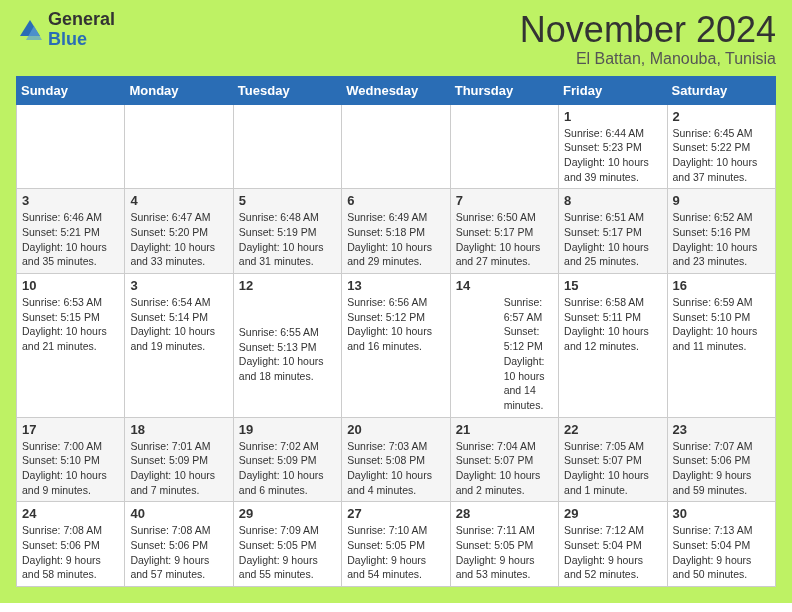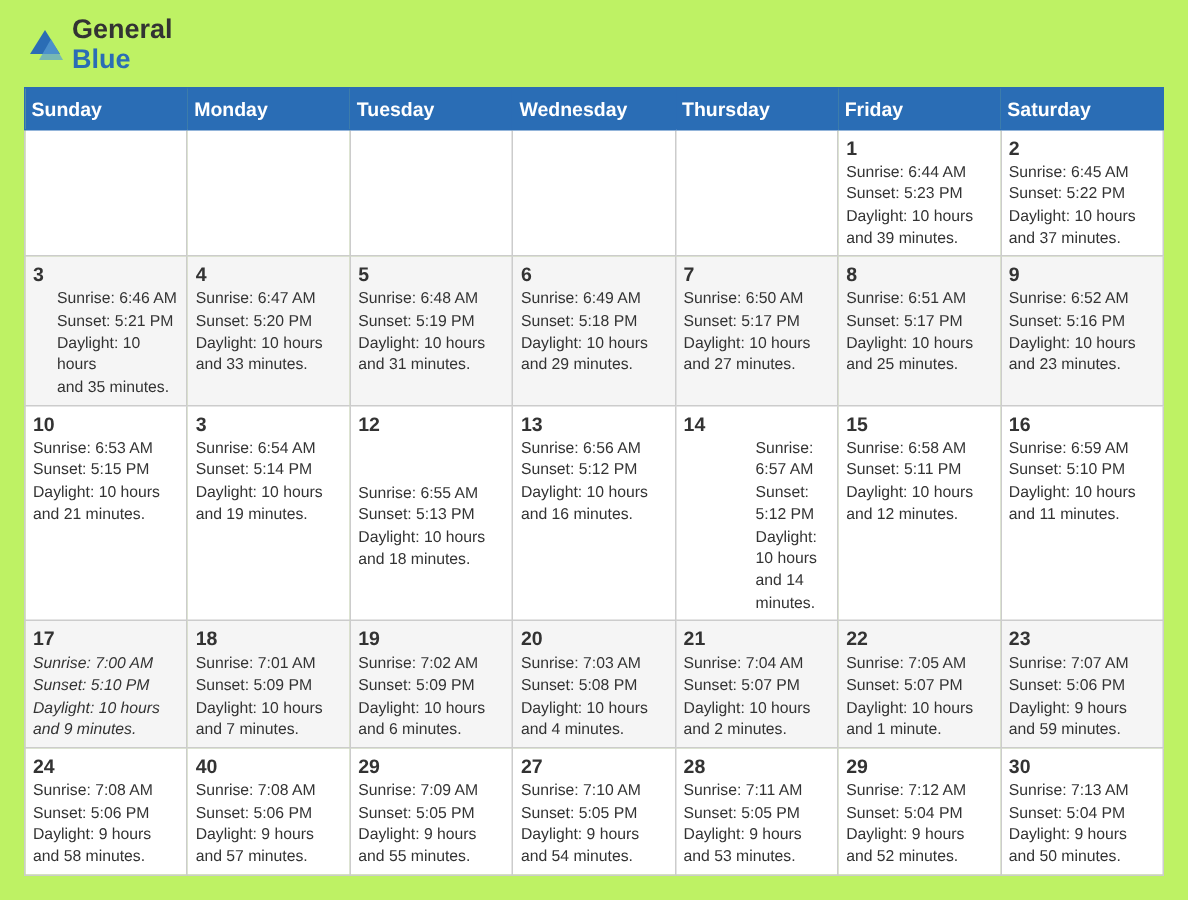--- a/index.html
+++ b/index.html
@@ -107,20 +107,24 @@
     <div class="logo">
       <svg class="logo-icon" viewBox="0 0 28 28">
         <polygon points="14,4 24,20 4,20" fill="#2a6db5"></polygon>
         <polygon points="18,10 26,24 10,24" fill="#5a9fd4" opacity="0.7"></polygon>
       </svg>
       <div class="logo-text">
         <span class="logo-general">General</span>
         <span class="logo-blue">Blue</span>
       </div>
     </div>
+    <div class="title-block">
+      <div class="month-title">November 2024</div>
+      <div class="location">El Battan, Manouba, Tunisia</div>
+    </div>
   </div>
 
   <table>
     <thead>
       <tr>
       <th>Sunday</th>
           <th>Monday</th>
           <th>Tuesday</th>
           <th>Wednesday</th>
           <th>Thursday</th>
@@ -146,21 +150,21 @@
             <div class="day-number">2</div>
             <div class="day-info" style="white-space: pre-line;">Sunrise: 6:45 AM
 Sunset: 5:22 PM
 Daylight: 10 hours
 and 37 minutes.</div>
           </td>
         </tr>
         <tr>
           <td>
             <div class="day-number">3</div>
-            <div class="day-info" style="white-space: pre-line; margin-left: 16px;">Sunrise: 6:46 AM
+            <div class="day-info" style="white-space: pre-line;">Sunrise: 6:46 AM
 Sunset: 5:21 PM
 Daylight: 10 hours
 and 35 minutes.</div>
           </td>
           <td>
             <div class="day-number">4</div>
             <div class="day-info" style="white-space: pre-line;">Sunrise: 6:47 AM
 Sunset: 5:20 PM
 Daylight: 10 hours
 and 33 minutes.</div>
@@ -248,21 +252,21 @@
             <div class="day-number">16</div>
             <div class="day-info" style="white-space: pre-line;">Sunrise: 6:59 AM
 Sunset: 5:10 PM
 Daylight: 10 hours
 and 11 minutes.</div>
           </td>
         </tr>
         <tr>
           <td>
             <div class="day-number">17</div>
-            <div class="day-info" style="white-space: pre-line; font-style: italic;">Sunrise: 7:00 AM
+            <div class="day-info" style="white-space: pre-line;">Sunrise: 7:00 AM
 Sunset: 5:10 PM
 Daylight: 10 hours
 and 9 minutes.</div>
           </td>
           <td>
             <div class="day-number">18</div>
             <div class="day-info" style="white-space: pre-line;">Sunrise: 7:01 AM
 Sunset: 5:09 PM
 Daylight: 10 hours
 and 7 minutes.</div>

